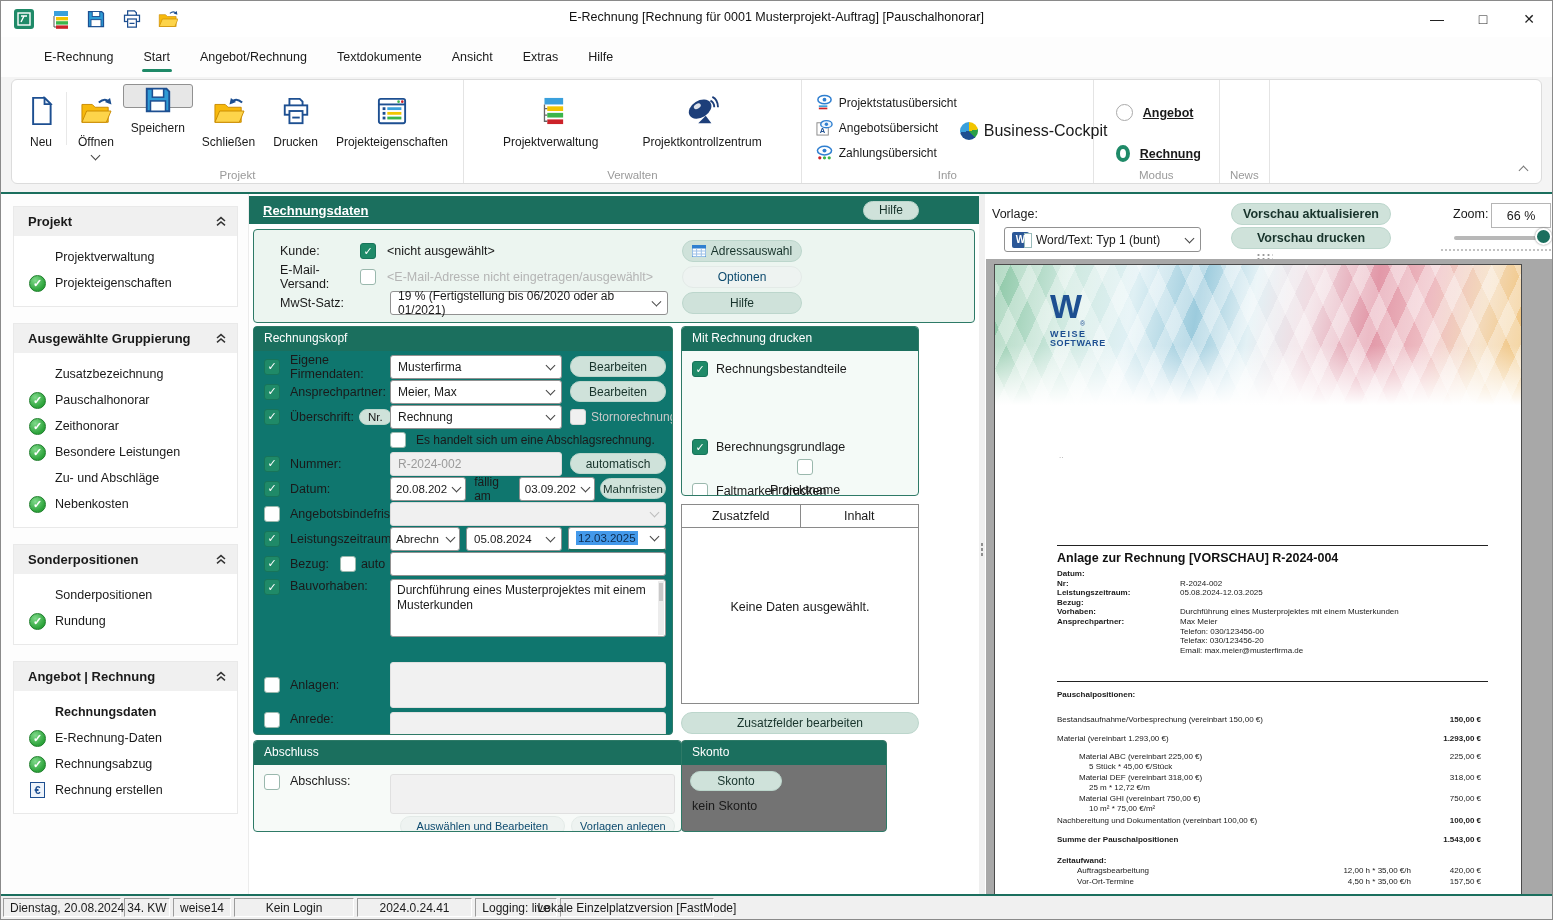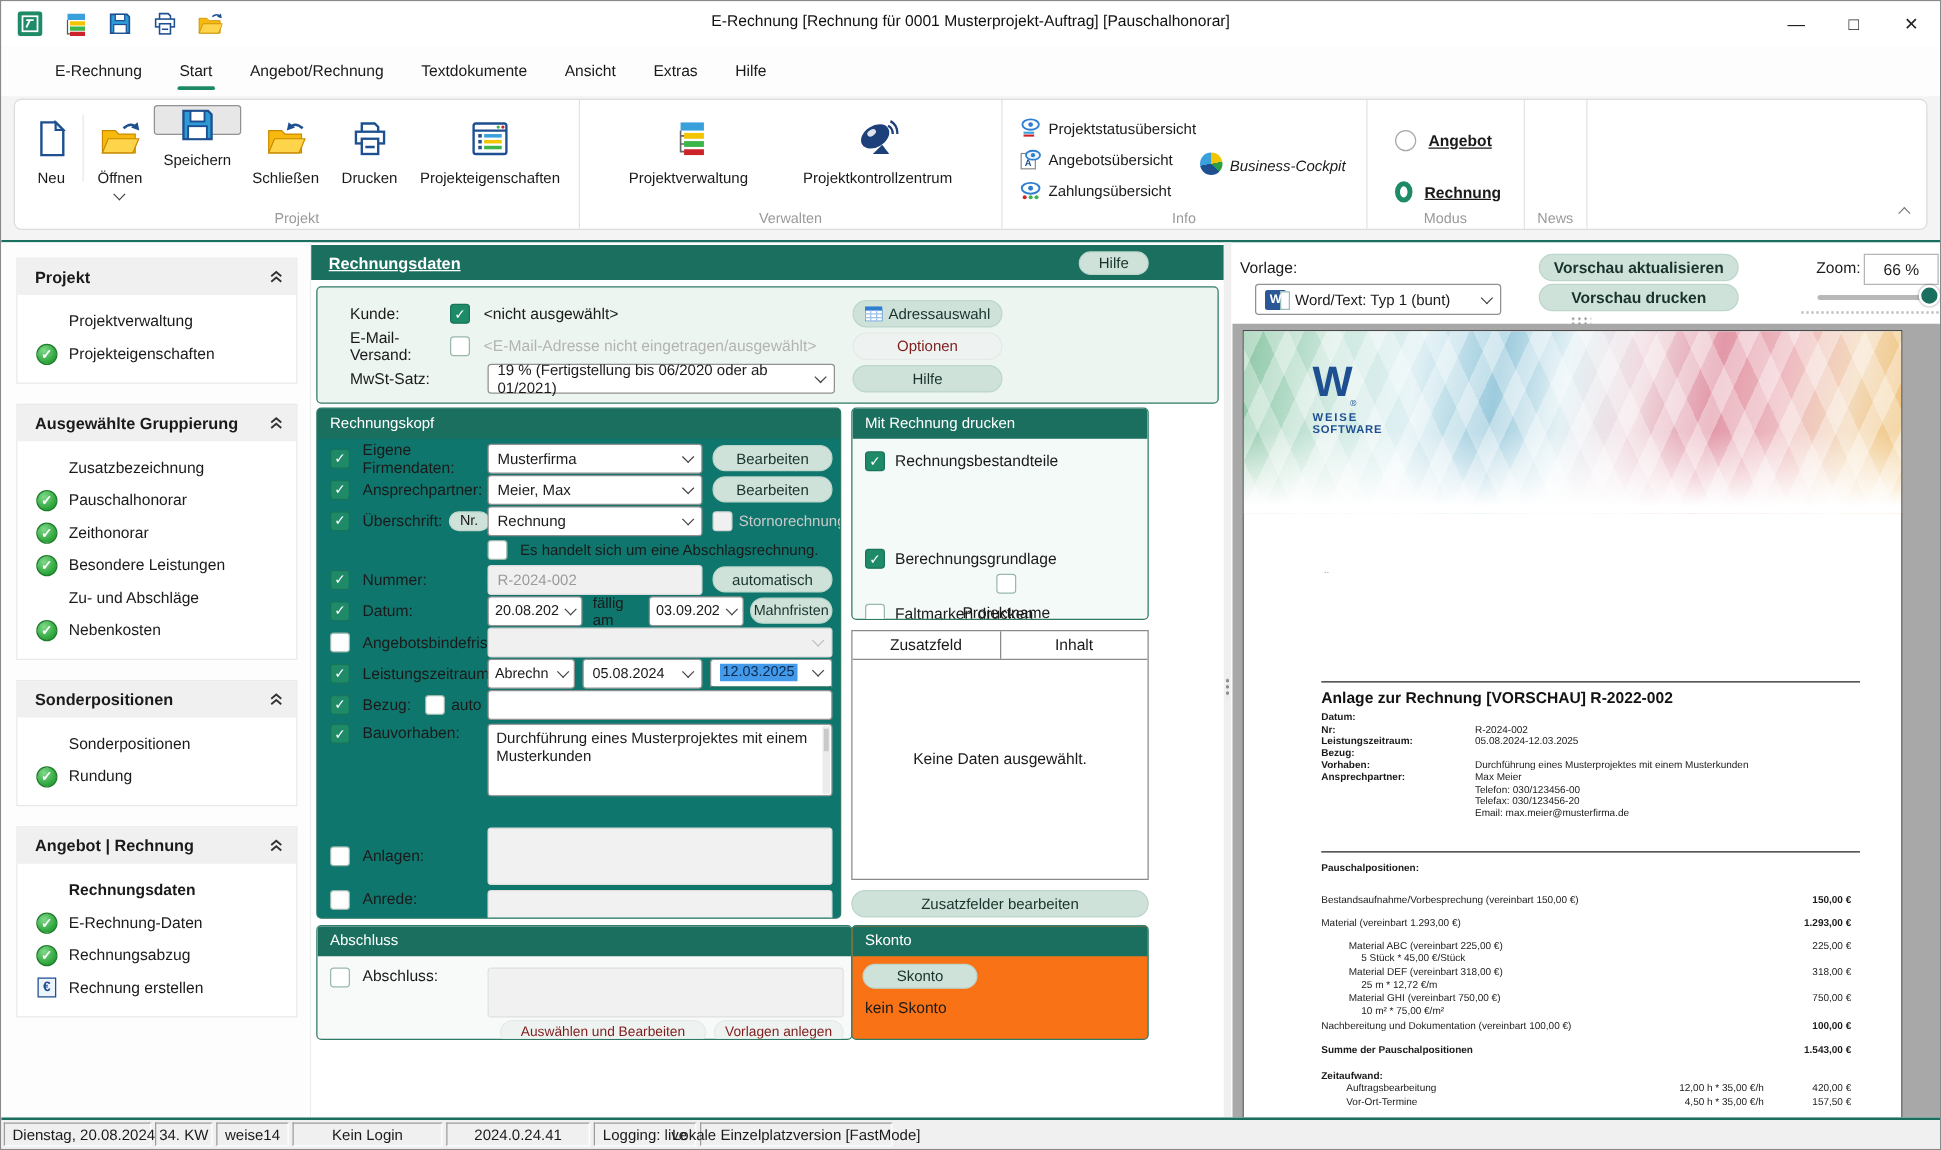--- a/index.html
+++ b/index.html
@@ -29,21 +29,21 @@
   .glabel { position:absolute; bottom:2px; left:0; right:0; text-align:center; color:#9a9a9a; font-size:11.5px; }
   .rbtn { display:flex; flex-direction:column; align-items:center; justify-content:flex-start; gap:7px; padding:10px 9px 2px 9px; border-radius:4px; }
   .rbtn .ric { height:34px; display:flex; align-items:center; }
   .rbtn .rlb { font-size:12px; color:#1a1a1a; white-space:nowrap; }
   .rbtn.sel { background:#e7e7e7; }
   .rsep { width:1px; background:#e8e8e8; margin:8px 2px 20px 2px; }
   .cv { width:7px; height:7px; border-right:1.6px solid #444; border-bottom:1.6px solid #444; transform:rotate(45deg); display:inline-block; margin-top:-3px; }
   .cvu { transform:rotate(-135deg); margin-top:4px; }
   .info-col { display:flex; flex-direction:column; gap:8px; padding:10px 4px 0 8px; }
   .info-item { display:flex; align-items:center; gap:6px; white-space:nowrap; font-size:12px; }
-  .cockpit { position:absolute; left:158px; top:42px; display:flex; align-items:flex-end; gap:6px; font-size:12px; white-space:nowrap;font-style:italic; }
+  .cockpit { position:absolute; left:158px; top:42px; display:flex; align-items:flex-end; gap:6px; font-size:16px; white-space:nowrap; }
   .pie { width:18px; height:18px; border-radius:50%; background:conic-gradient(#f2c500 0 22%, #2a9f47 22% 38%, #1d4f91 38% 72%, #3aa0dc 72% 100%); }
   .modus-col { display:flex; flex-direction:column; gap:24px; padding:20px 12px 0 16px; }
   .mod-opt { display:flex; align-items:center; gap:10px; }
   .radio { width:17px; height:17px; border-radius:50%; border:1px solid #aaa; background:#fff; }
   .radio.on { border:4.5px solid #1f8a68; }
   .mod-lbl { font-weight:700; text-decoration:underline; font-size:12.5px; }
   .collapse-chev { position:absolute; right:14px; bottom:6px; }
 
   
   .appbody { position:absolute; top:193px; left:0; right:0; bottom:25px; background:#fff; }
@@ -58,21 +58,21 @@
   .okball { width:17px; height:17px; border-radius:50%; background:radial-gradient(circle at 35% 30%, #7fd98a, #2ca33a 70%); border:1px solid #1d7d2a; color:#fff; font-size:11px; font-weight:700; display:flex; align-items:center; justify-content:center; }
   .okball::after { content:"✓"; }
   .euroic { width:15px; height:16px; border:1px solid #1d4f91; color:#1d4f91; font-size:11px; font-weight:700; display:flex; align-items:center; justify-content:center; background:#eef4fb; }
   .sb-it.bold { font-weight:700; }
 
   
   .center { position:absolute; left:248px; top:2px; width:730px; bottom:0; background:#fff; }
   .c-head { position:absolute; top:0; left:0; right:0; height:28px; background:#1b6f5e; display:flex; align-items:center; justify-content:space-between; padding:0 60px 0 14px; }
   .c-head .t { color:#fff; font-weight:700; font-size:13px; text-decoration:underline; }
   .btn { background:#cfe2da; border:1px solid #bcd6cc; border-radius:11px; color:#17332b; font-size:12px; text-align:center; padding:2px 8px; white-space:nowrap; display:inline-flex; align-items:center; justify-content:center; }
-  .btn.dis { background:#eef3f1; border-color:#e3eae7; color:#7f1d1d; }
+  .btn.dis { background:#eef3f1; border-color:#e3eae7; color:#0c4a6e; }
   .gbox { position:absolute; border:1px solid #2e7a67; border-radius:4px; background:#0f766e; overflow:hidden; }
   .gtitle { background:#1b6f5e; color:#fff; font-size:12px; padding:4px 10px; height:24px; }
 
   
   #kunde { top:33px; left:4px; width:722px; height:94px; background:#ecf5f0; padding:8px 0 0 26px; }
   .krow2 { display:flex; align-items:center; height:26px; position:relative; }
   .krow2 .lab { width:80px; font-size:12.5px; }
   .cb { width:16px; height:16px; border:1px solid #9ab8ad; border-radius:3px; background:#fff; display:inline-flex; align-items:center; justify-content:center; flex:0 0 auto; }
   .cb.on { background:#1f8a68; border-color:#17745a; color:#fff; font-size:11px; }
   .cb.on::after { content:"✓"; }
@@ -111,21 +111,21 @@
   
   #drucken { top:130px; left:432px; width:238px; height:170px; background:#f4faf7; }
   .dr-it { display:flex; align-items:center; gap:8px; padding-left:10px; font-size:12.5px; height:20px; }
   #zusatz { position:absolute; top:308px; left:432px; width:238px; height:200px; background:#fff; border:1px solid #8a8a8a; }
   .zhead { display:flex; height:23px; border-bottom:1px solid #8a8a8a; }
   .zhead .zc { flex:1; display:flex; align-items:center; justify-content:center; font-size:12.5px; }
   .zhead .zc:first-child { border-right:1px solid #8a8a8a; }
   .zempty { position:absolute; top:95px; left:0; right:0; text-align:center; font-size:12.5px; }
   #zbtn { position:absolute; top:516px; left:432px; width:238px; height:22px; border-radius:11px; }
   #abschluss { top:544px; left:4px; width:429px; height:92px; background:#f7faf8; }
-  #skonto { top:544px; left:432px; width:238px; height:92px; background:#f97316; }
+  #skonto { top:544px; left:432px; width:206px; height:92px; background:#737373; }
   .sk-body { padding:6px 8px; }
   .skbtn { width:92px; height:20px; border-radius:10px; margin-bottom:8px; }
   .sk-txt { font-size:12.5px; padding-left:2px; }
 
   
   .vdiv { position:absolute; left:978px; top:0; bottom:0; width:6px; background:#efefef; }
   .vdots { position:absolute; left:1px; top:348px; width:4px; height:16px; background-image:radial-gradient(#8f8f8f 1px, transparent 1.3px); background-size:4px 5px; }
 
   
   .preview { position:absolute; left:985px; top:2px; right:0; bottom:0; }
@@ -831,21 +831,21 @@
         <div class="page">
           <div class="band">
             <div class="wlogo">
               <span class="W">W</span><span class="R">®</span>
               <div class="l1">WEISE</div>
               <div class="l2">SOFTWARE</div>
             </div>
           </div>
           <div class="addr-ph">..</div>
           <hr class="dhr">
-          <div class="dhead">Anlage zur Rechnung [VORSCHAU] R-2022-002</div>
+          <div class="dhead">Anlage zur Rechnung [VORSCHAU] R-2024-004</div>
           <div class="dfields">
             <div class="dfr">
                 <span class="fl">Datum:</span>
                 <span class="fv"></span>
               </div>
             <div class="dfr">
                 <span class="fl">Nr:</span>
                 <span class="fv">R-2024-002</span>
               </div>
             <div class="dfr">

